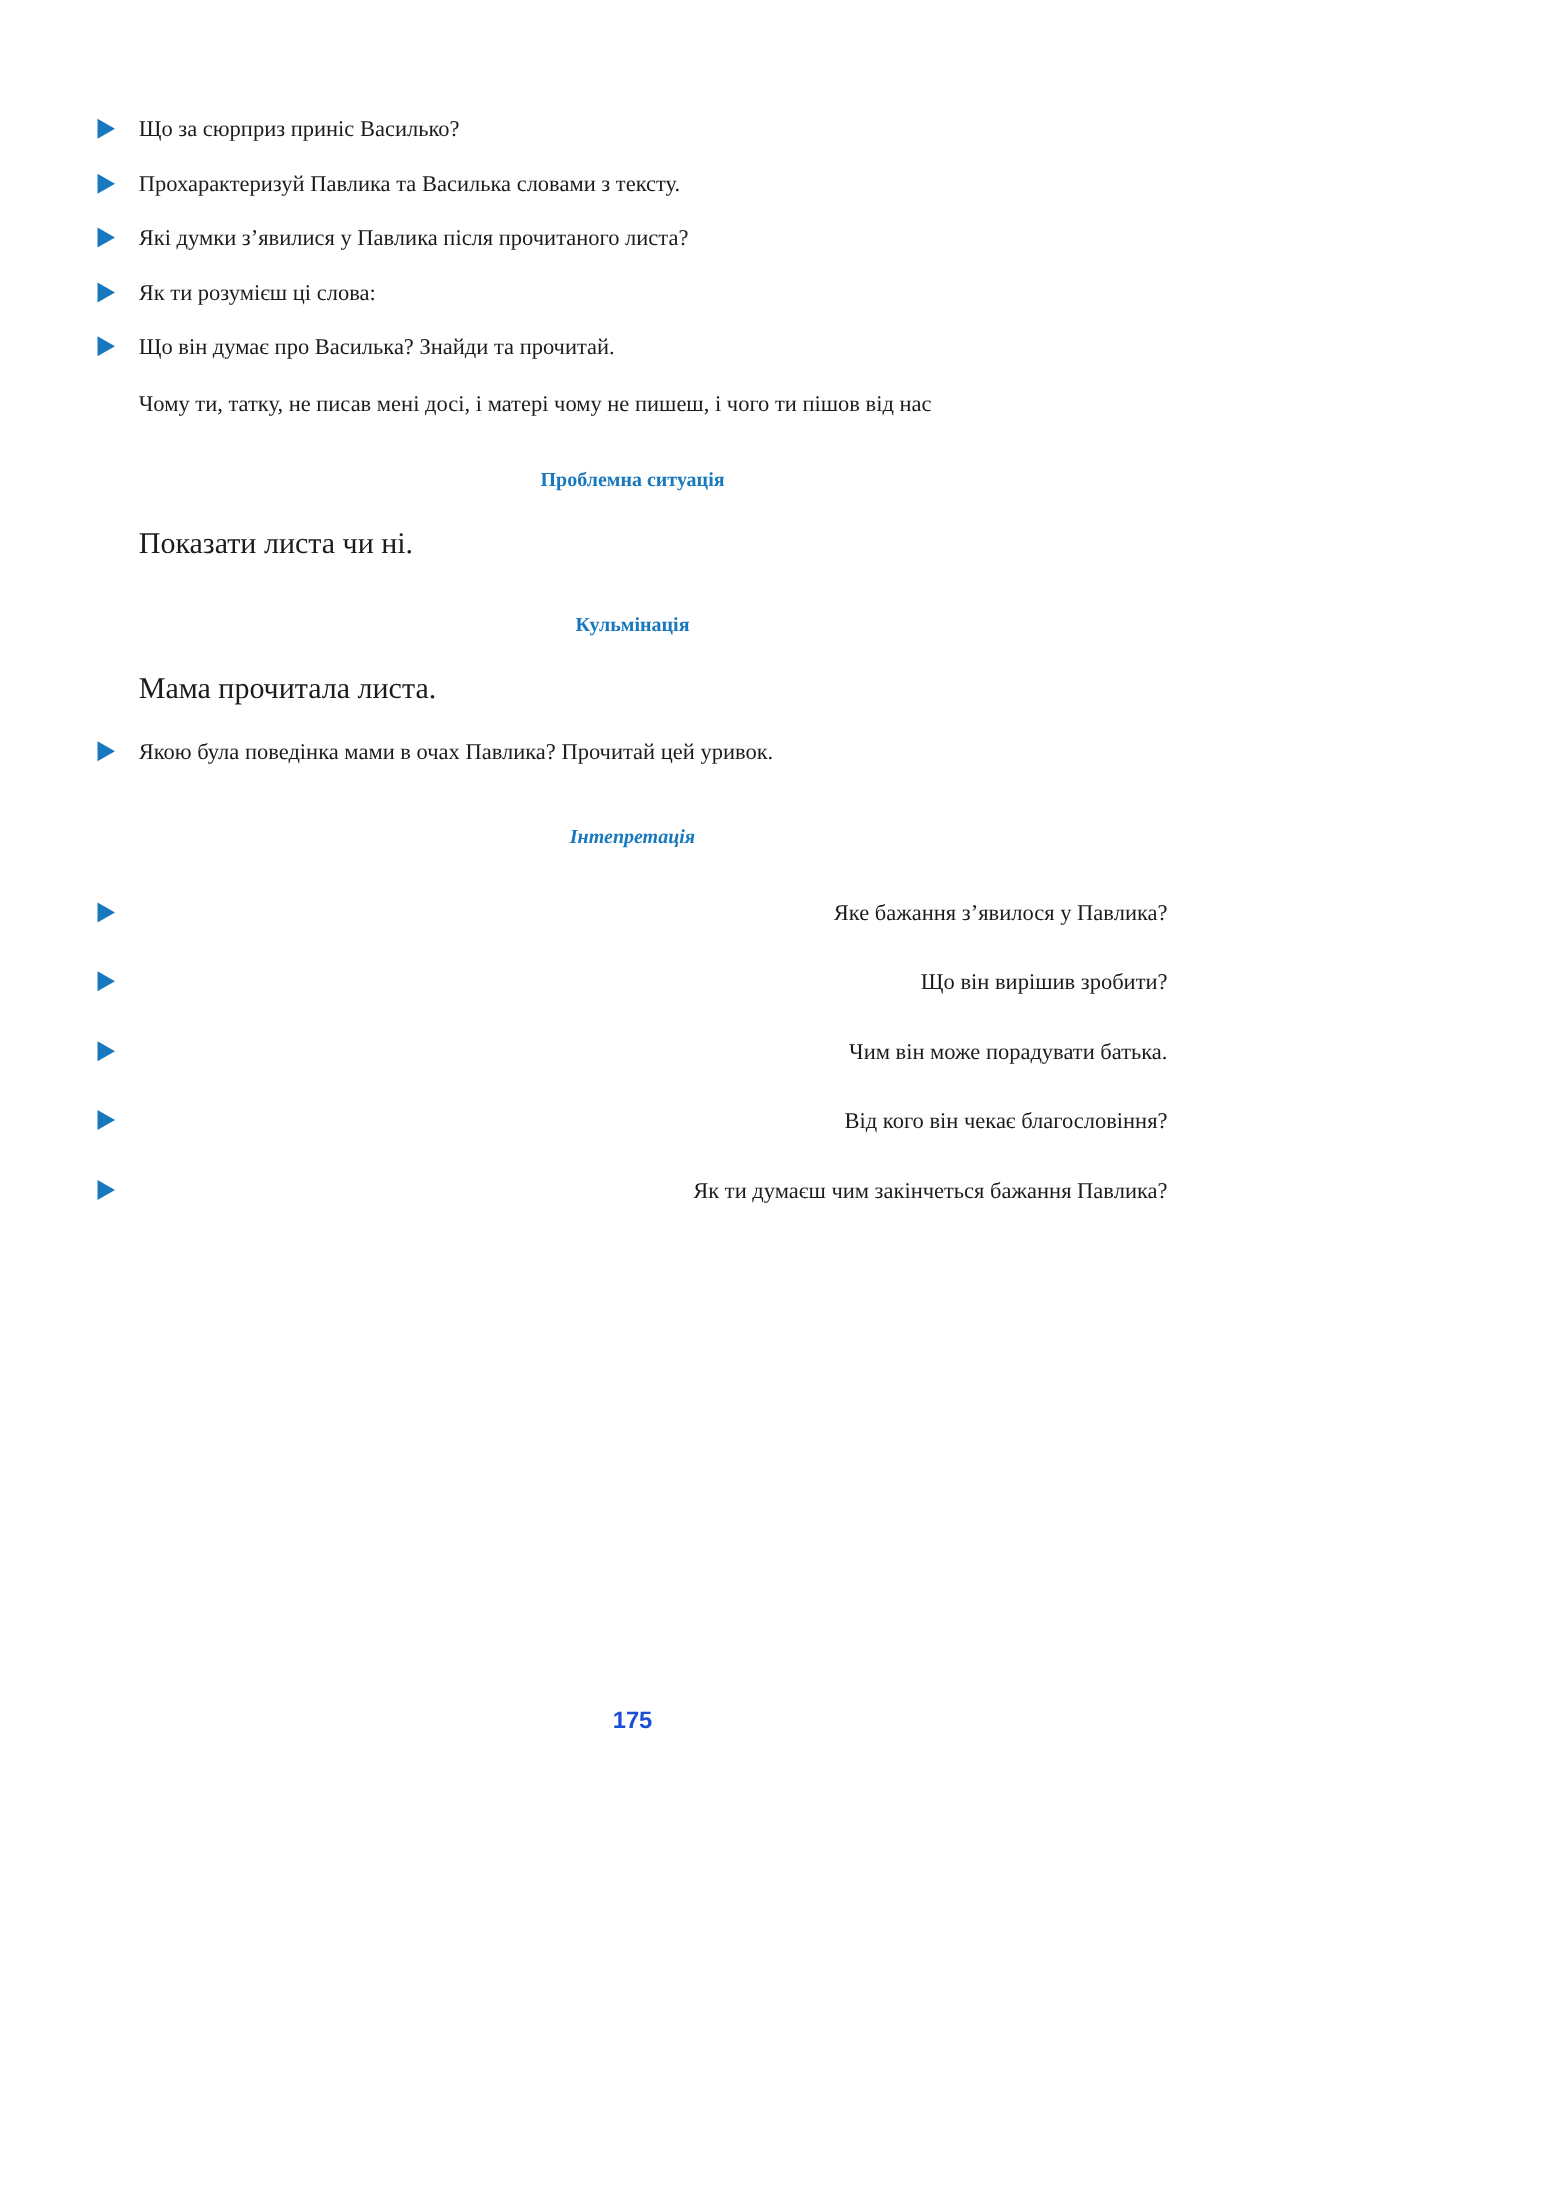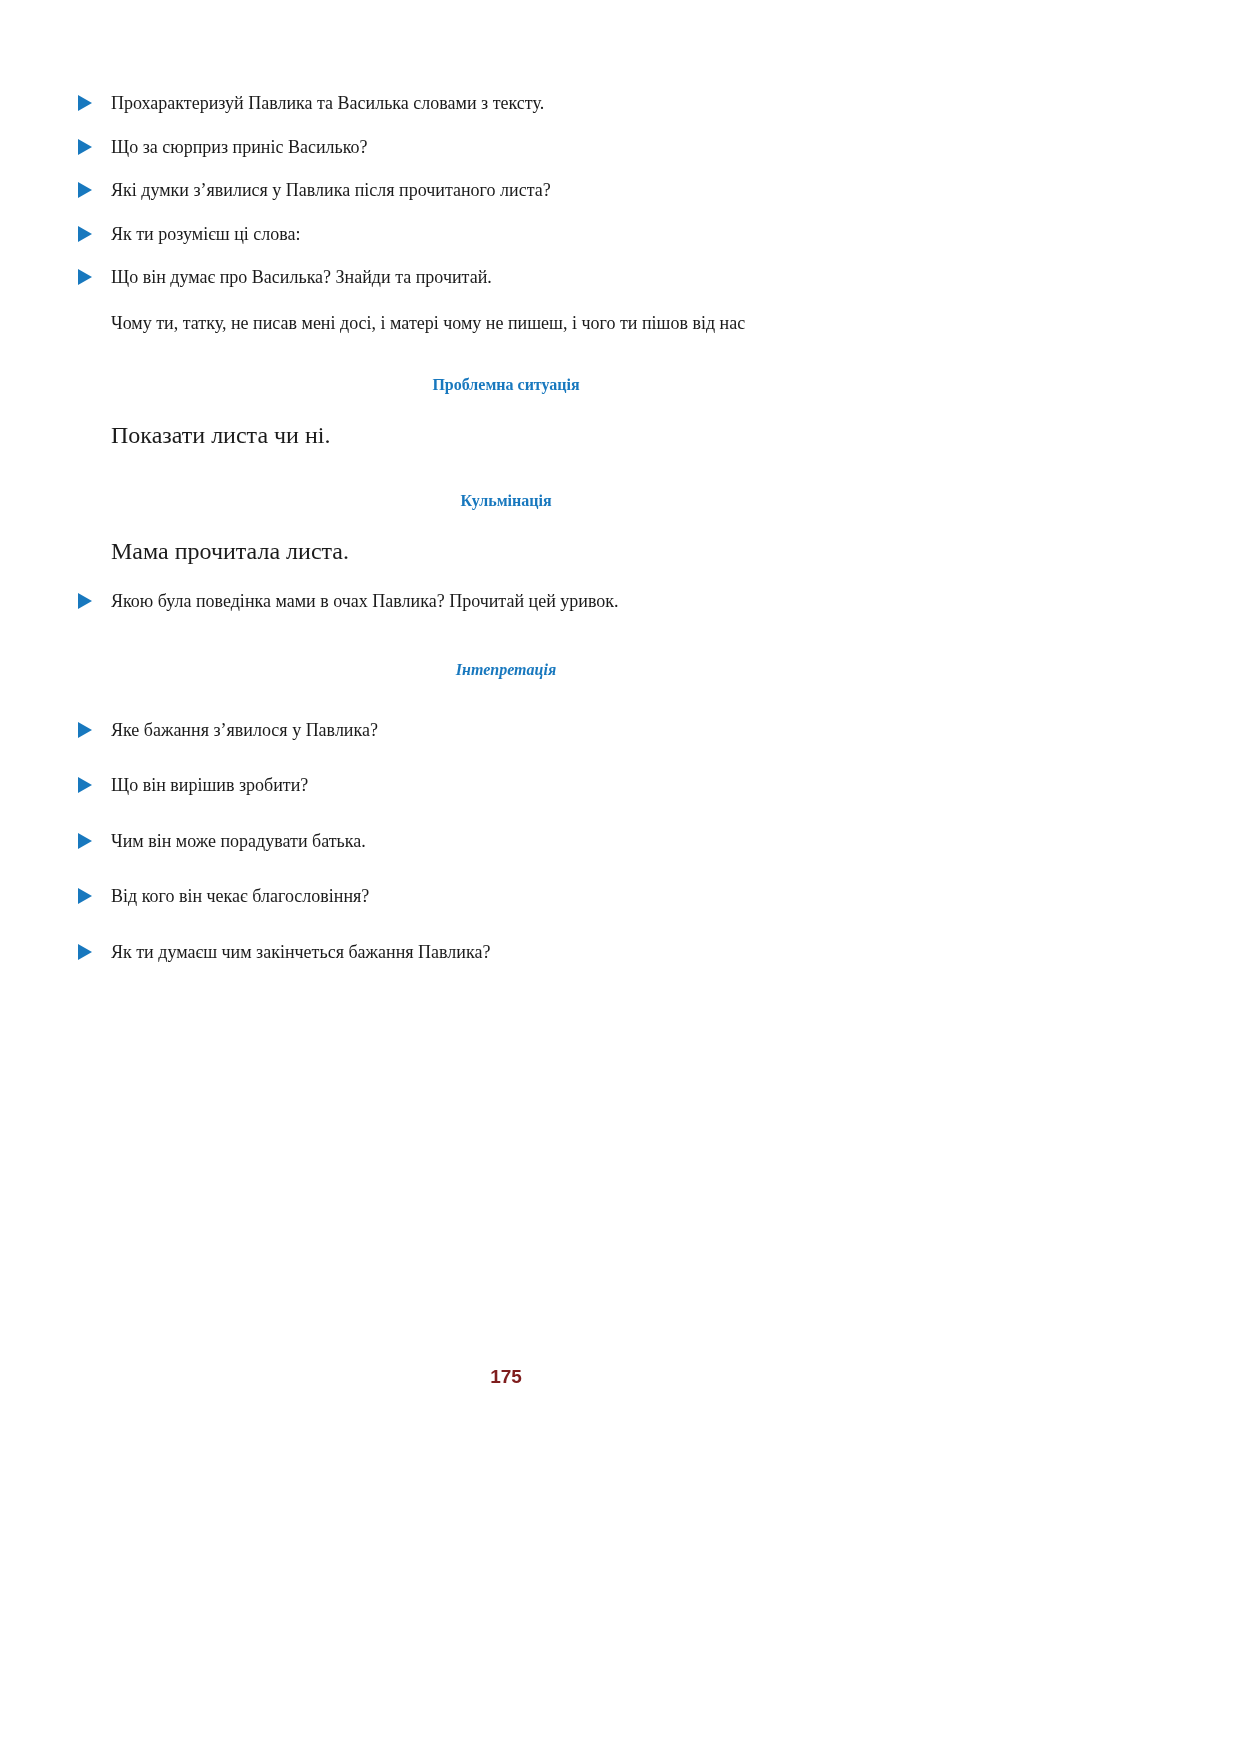--- a/index.html
+++ b/index.html
@@ -54,46 +54,47 @@
     font-size: 16px;
     margin: 42px 0 26px 0;
   }
   .plain-paragraph {
     margin: 0 0 0 33px;
     font-size: 24px;
     line-height: 1.25;
   }
   .interp-list .bullet-row {
     margin-bottom: 33px;
+    text-align: right;
   }
   .page-number {
     position: absolute;
     top: 1366px;
     left: 78px;
     width: 856px;
     text-align: center;
     font-family: "Liberation Sans", sans-serif;
     font-weight: bold;
     font-size: 19px;
-    color: #7f1d1d;
+    color: #1d4ed8;
   }
 </style>
 </head>
 <body>
 
 <div class="content">
 
   <div>
     <div class="bullet-row">
       <span class="tri-icon"></span>
-      <span class="bullet-text">Прохарактеризуй Павлика та Василька словами з тексту.</span>
+      <span class="bullet-text">Що за сюрприз приніс Василько?</span>
     </div>
     <div class="bullet-row">
       <span class="tri-icon"></span>
-      <span class="bullet-text">Що за сюрприз приніс Василько?</span>
+      <span class="bullet-text">Прохарактеризуй Павлика та Василька словами з тексту.</span>
     </div>
     <div class="bullet-row">
       <span class="tri-icon"></span>
       <span class="bullet-text">Які думки з’явилися у Павлика після прочитаного листа?</span>
     </div>
     <div class="bullet-row">
       <span class="tri-icon"></span>
       <span class="bullet-text">Як ти розумієш ці слова:</span>
     </div>
     <div class="bullet-row">

